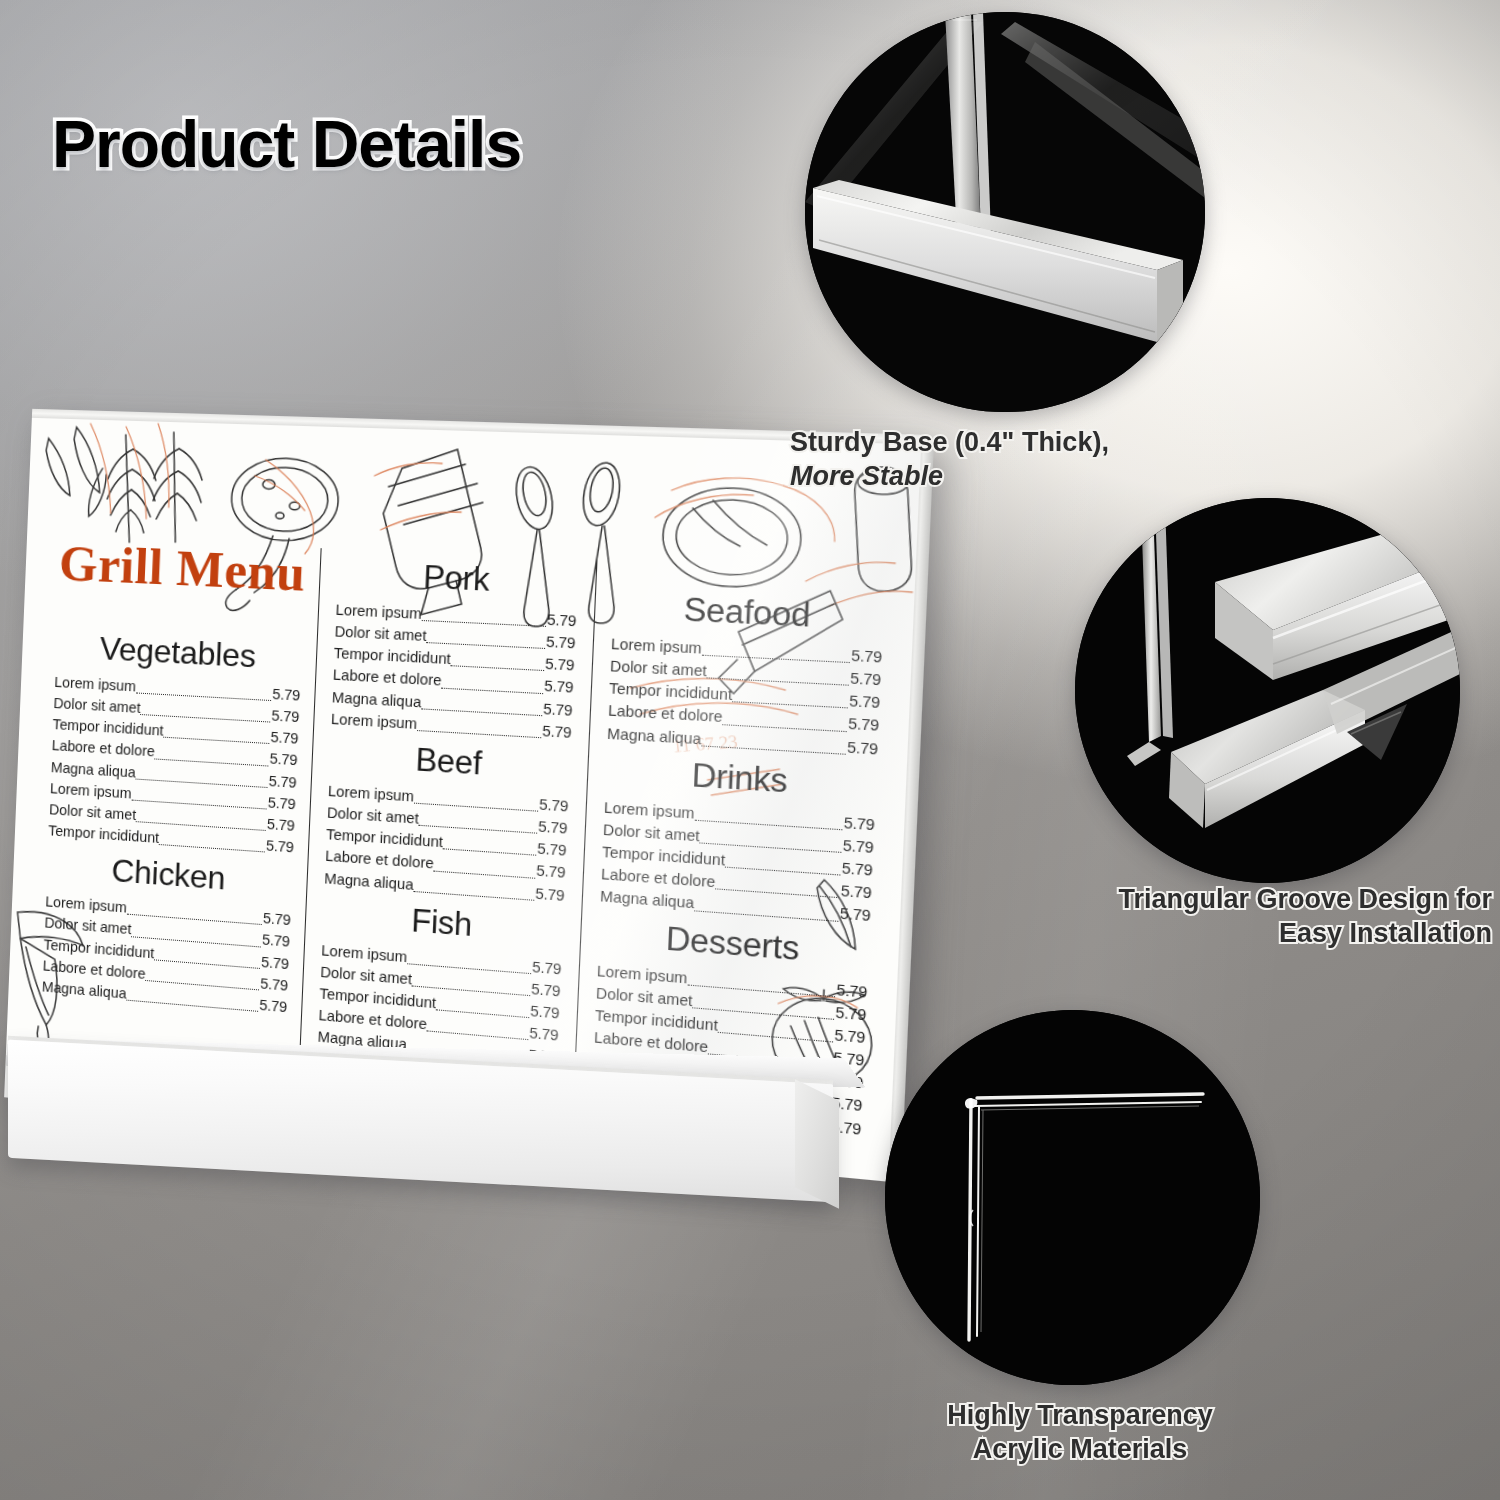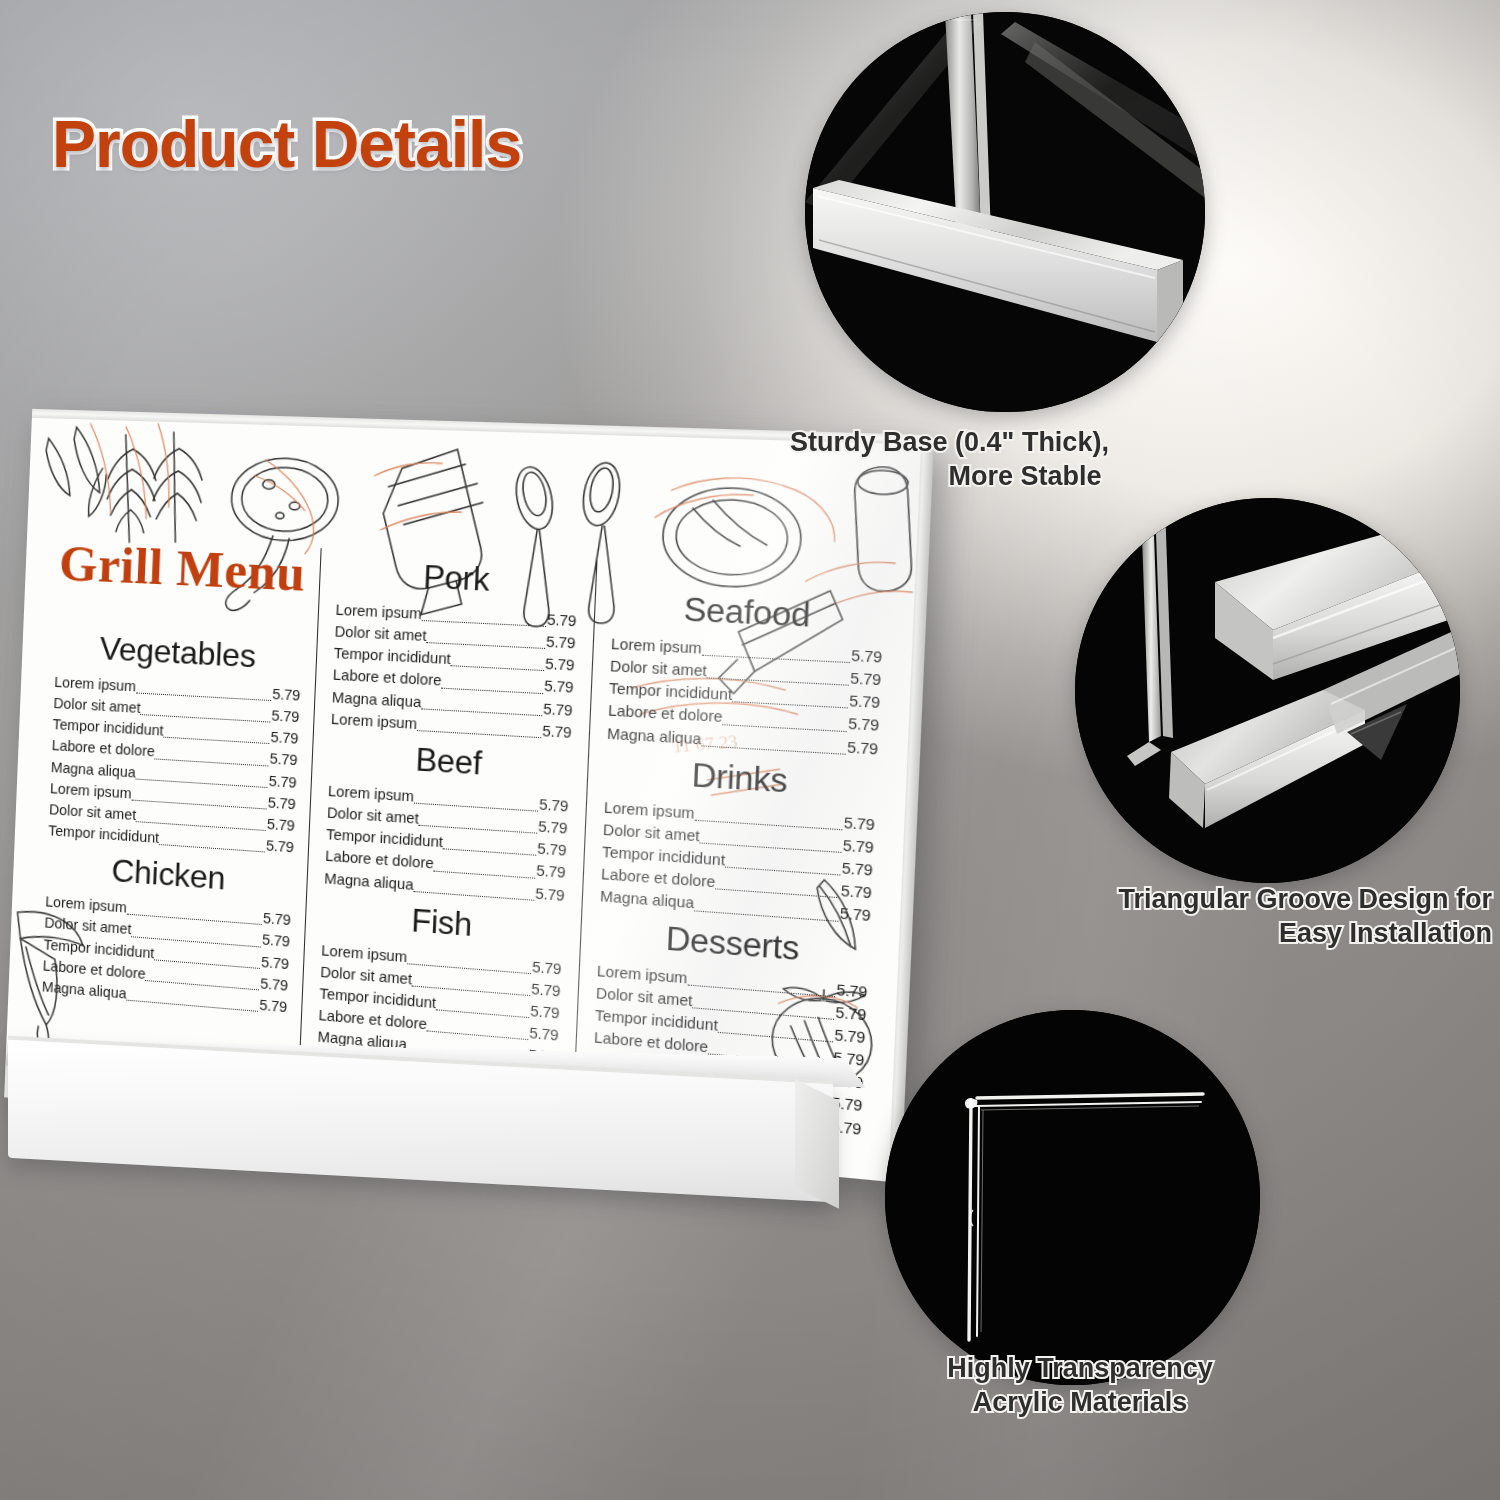--- a/index.html
+++ b/index.html
@@ -22,21 +22,21 @@
   }
   .bg-vignette {
     position:absolute; inset:0; pointer-events:none;
     background:radial-gradient(ellipse 1300px 1100px at 50% 45%, rgba(0,0,0,0) 55%, rgba(0,0,0,0.10) 100%);
   }
 
   
   .title {
     position:absolute; left:52px; top:106px;
     font-size:66px; font-weight:bold; letter-spacing:-1px;
-    color:#c2410c;
+    color:#000000;
     -webkit-text-stroke:7px #ffffff;
     paint-order:stroke fill;
     text-shadow:0 3px 5px rgba(120,125,135,0.55);
     white-space:nowrap;
   }
 
   
   .sign-assembly {
     position:absolute; left:0px; top:400px; width:900px; height:830px;
   }
@@ -155,23 +155,23 @@
 
   .cap {
     position:absolute;
     font-size:27px; font-weight:bold; color:#2e2e2e;
     line-height:1.26;
     -webkit-text-stroke:4px #f3f2ef;
     paint-order:stroke fill;
     white-space:pre-line;
   }
   .cap.cap1 { left:790px; top:425px; width:470px; text-align:left; }
-  .cap.cap1 .l2 { display:block; text-align:center; }
+  .cap.cap1 .l2 { display:block; text-align:left;font-style:italic; }
   .cap.cap2 { left:1022px; top:882px; width:470px; text-align:right; }
-  .cap.cap3 { left:880px; top:1351px; width:400px; text-align:center; }
+  .cap.cap3 { left:880px; top:1398px; width:400px; text-align:center; }
 </style>
 </head>
 <body>
 
 <div class="bg-sheen"></div>
 <div class="bg-vignette"></div>
 
 <div class="title">Product Details</div>
 
 <div class="sign-assembly">

